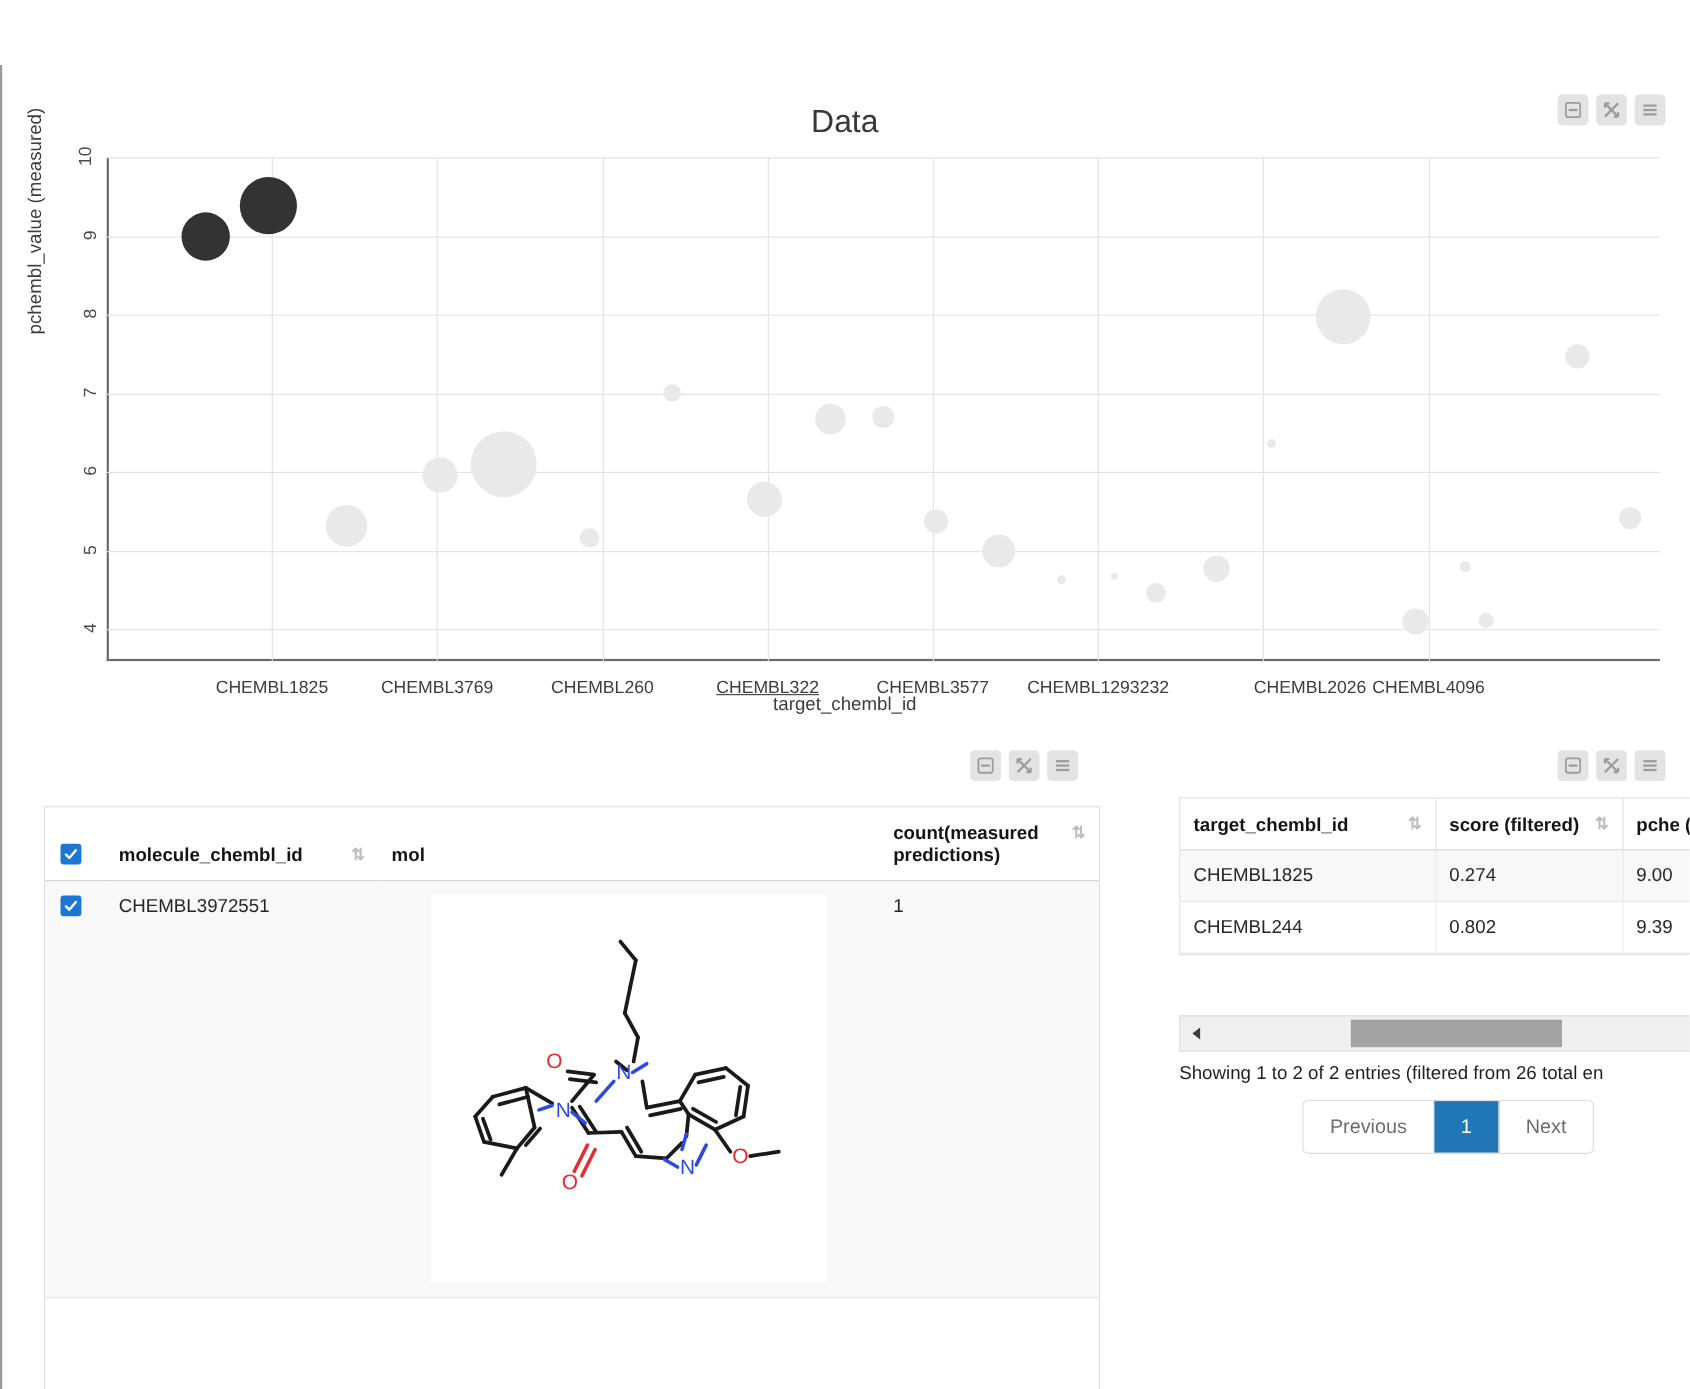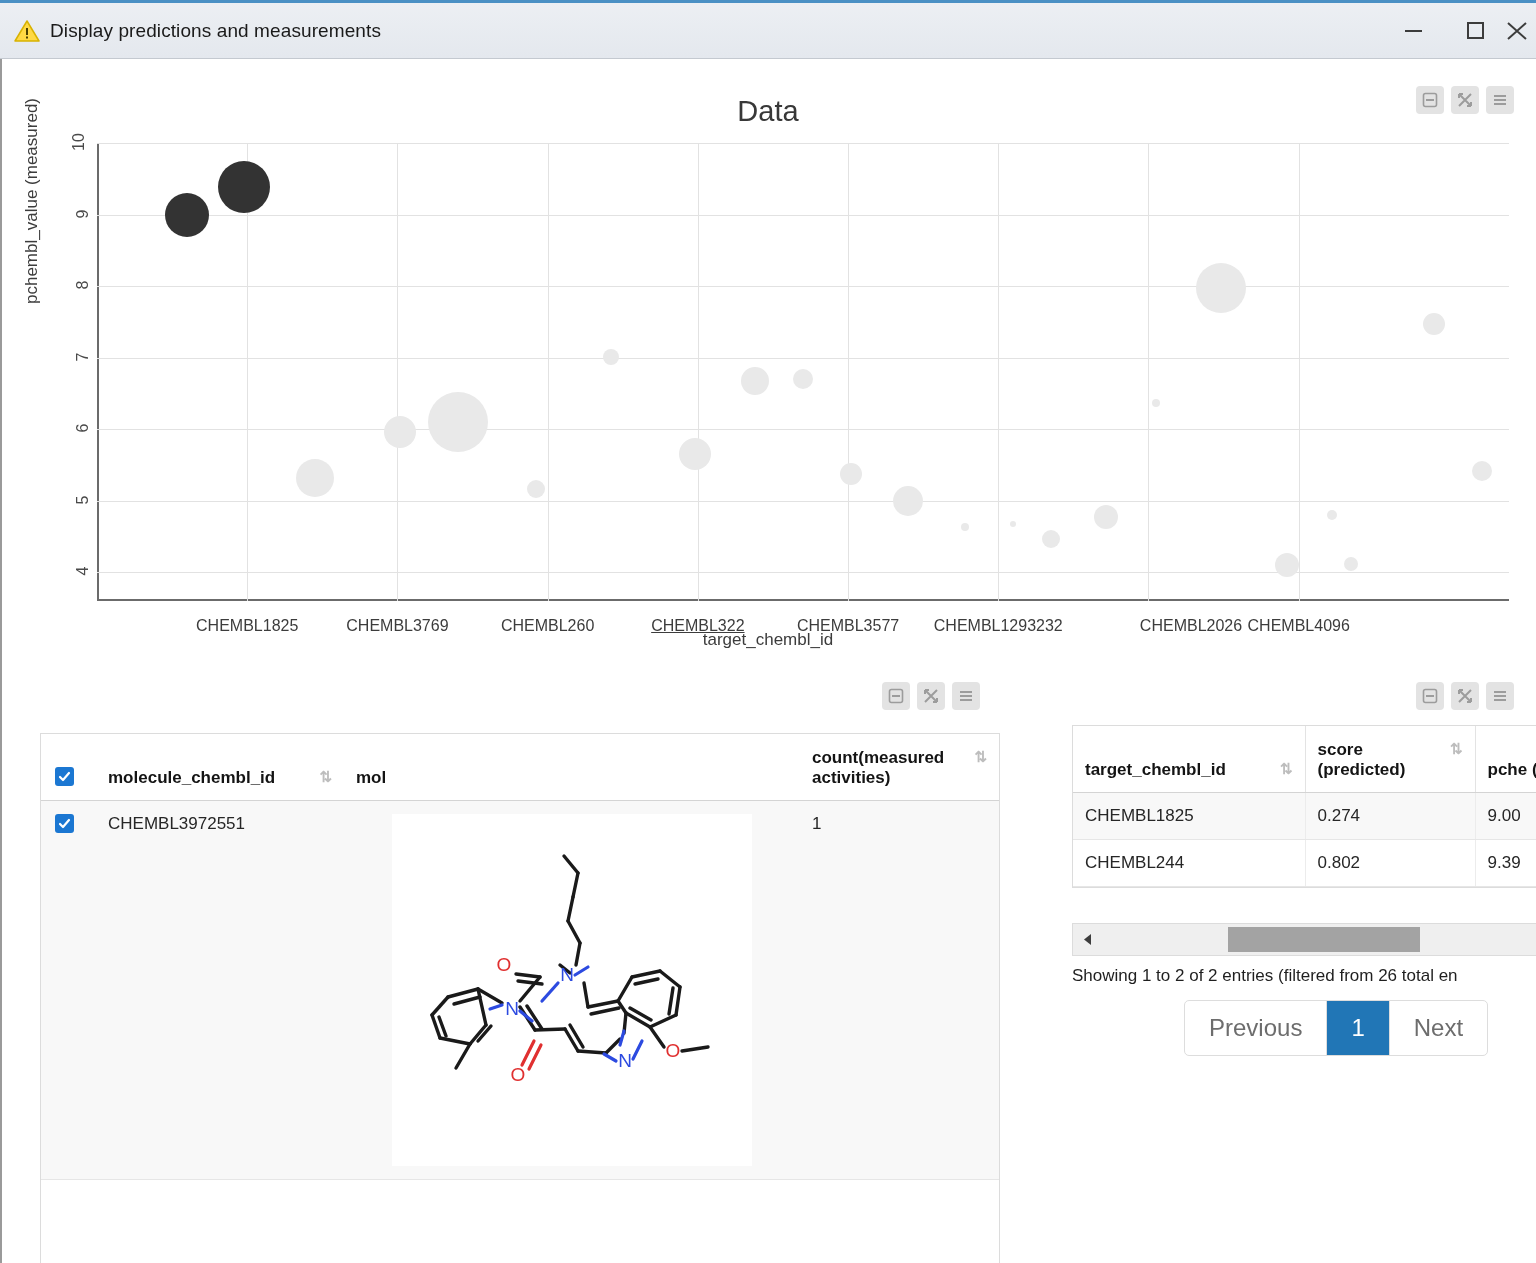--- a/index.html
+++ b/index.html
@@ -152,55 +152,31 @@
 
   .entries-info {
     position: absolute; left: 70px; top: 292px; width: 560px;
     font-size: 17px; color: #1f1f1f; white-space: nowrap;
   }
   .pager {
     position: absolute; left: 182px; top: 326px;
     display: flex; border: 1px solid #dddddd; border-radius: 5px; overflow: hidden;
     background: #fff;
   }
-  .pg { padding: 13px 24px; font-size: 24px; color: #6d6d6d; border-right: 1px solid #dddddd; }
+  .pg { padding: 13px 24px; font-size: 18px; color: #6d6d6d; border-right: 1px solid #dddddd; }
   .pg:last-child { border-right: none; }
   .pg.active { background: #2176b6; color: #ffffff; }
 
   .edge-line { position: absolute; left: 0; top: 59px; width: 2px; height: 1204px; background: #9a9a9a; }
 </style>
 </head>
 <body>
 
 <div id="app">
 
-  <div class="titlebar">
-    <div class="tb-icon">
-      <svg width="26" height="24" viewBox="0 0 26 24">
-        <path d="M13 2 L25 22 L1 22 Z" fill="#ffd944" stroke="#d8b200" stroke-width="1.5" stroke-linejoin="round"></path>
-        <rect x="12" y="9" width="2" height="7" fill="#4a4100"></rect>
-        <rect x="12" y="17.5" width="2" height="2" fill="#4a4100"></rect>
-      </svg>
-    </div>
-    <div class="tb-title">Display predictions and measurements</div>
-
-    <div class="tb-controls">
-      <div class="tb-btn">
-        <div class="tb-min-glyph"></div>
-      </div>
-      <div class="tb-btn">
-        <div class="tb-max-glyph"></div>
-      </div>
-      <div class="tb-btn tb-close">
-        <svg width="24" height="20" viewBox="0 0 24 20">
-          <path d="M2 2 L20 18 M20 2 L2 18" stroke="#3c3c3c" stroke-width="2" fill="none"></path>
-        </svg>
-      </div>
-    </div>
-  </div>
 
   <div class="edge-line"></div>
 
   <div class="chart-panel">
 
     <div class="chart-icons panel-icons">
       <div class="pi">
         <svg width="16" height="16" viewBox="0 0 16 16">
           <rect x="1.5" y="1.5" width="13" height="13" rx="2" fill="none" stroke="#9c9c9c" stroke-width="1.6"></rect>
           <rect x="4" y="7" width="8" height="2" fill="#9c9c9c"></rect>
@@ -319,21 +295,21 @@
             </th>
             <th>
               <span class="sort-ic">⇅</span>
               <span>molecule_chembl_id</span>
             </th>
             <th>
               <span>mol</span>
             </th>
             <th>
               <span class="sort-ic">⇅</span>
-              <span>count(measured activities)</span>
+              <span>count(measured predictions)</span>
             </th>
           </tr>
         </thead>
         <tbody>
           <tr class="alt">
             <td>
               <span class="chk">
                 <svg width="13" height="13" viewBox="0 0 13 13">
                     <path d="M2 7 L5 10 L11 3" stroke="#fff" stroke-width="2.2" fill="none" stroke-linecap="round" stroke-linejoin="round"></path>
                   </svg>
@@ -454,21 +430,21 @@
     <div class="right-table-wrap">
       <table class="dt">
         <thead>
           <tr>
             <th>
               <span class="sort-ic">⇅</span>
               <span>target_chembl_id</span>
             </th>
             <th>
               <span class="sort-ic">⇅</span>
-              <span>score (predicted)</span>
+              <span>score (filtered)</span>
             </th>
             <th>
               <span>pche (mea</span>
             </th>
           </tr>
         </thead>
         <tbody>
           <tr>
             <td>CHEMBL1825</td>
             <td>0.274</td>

